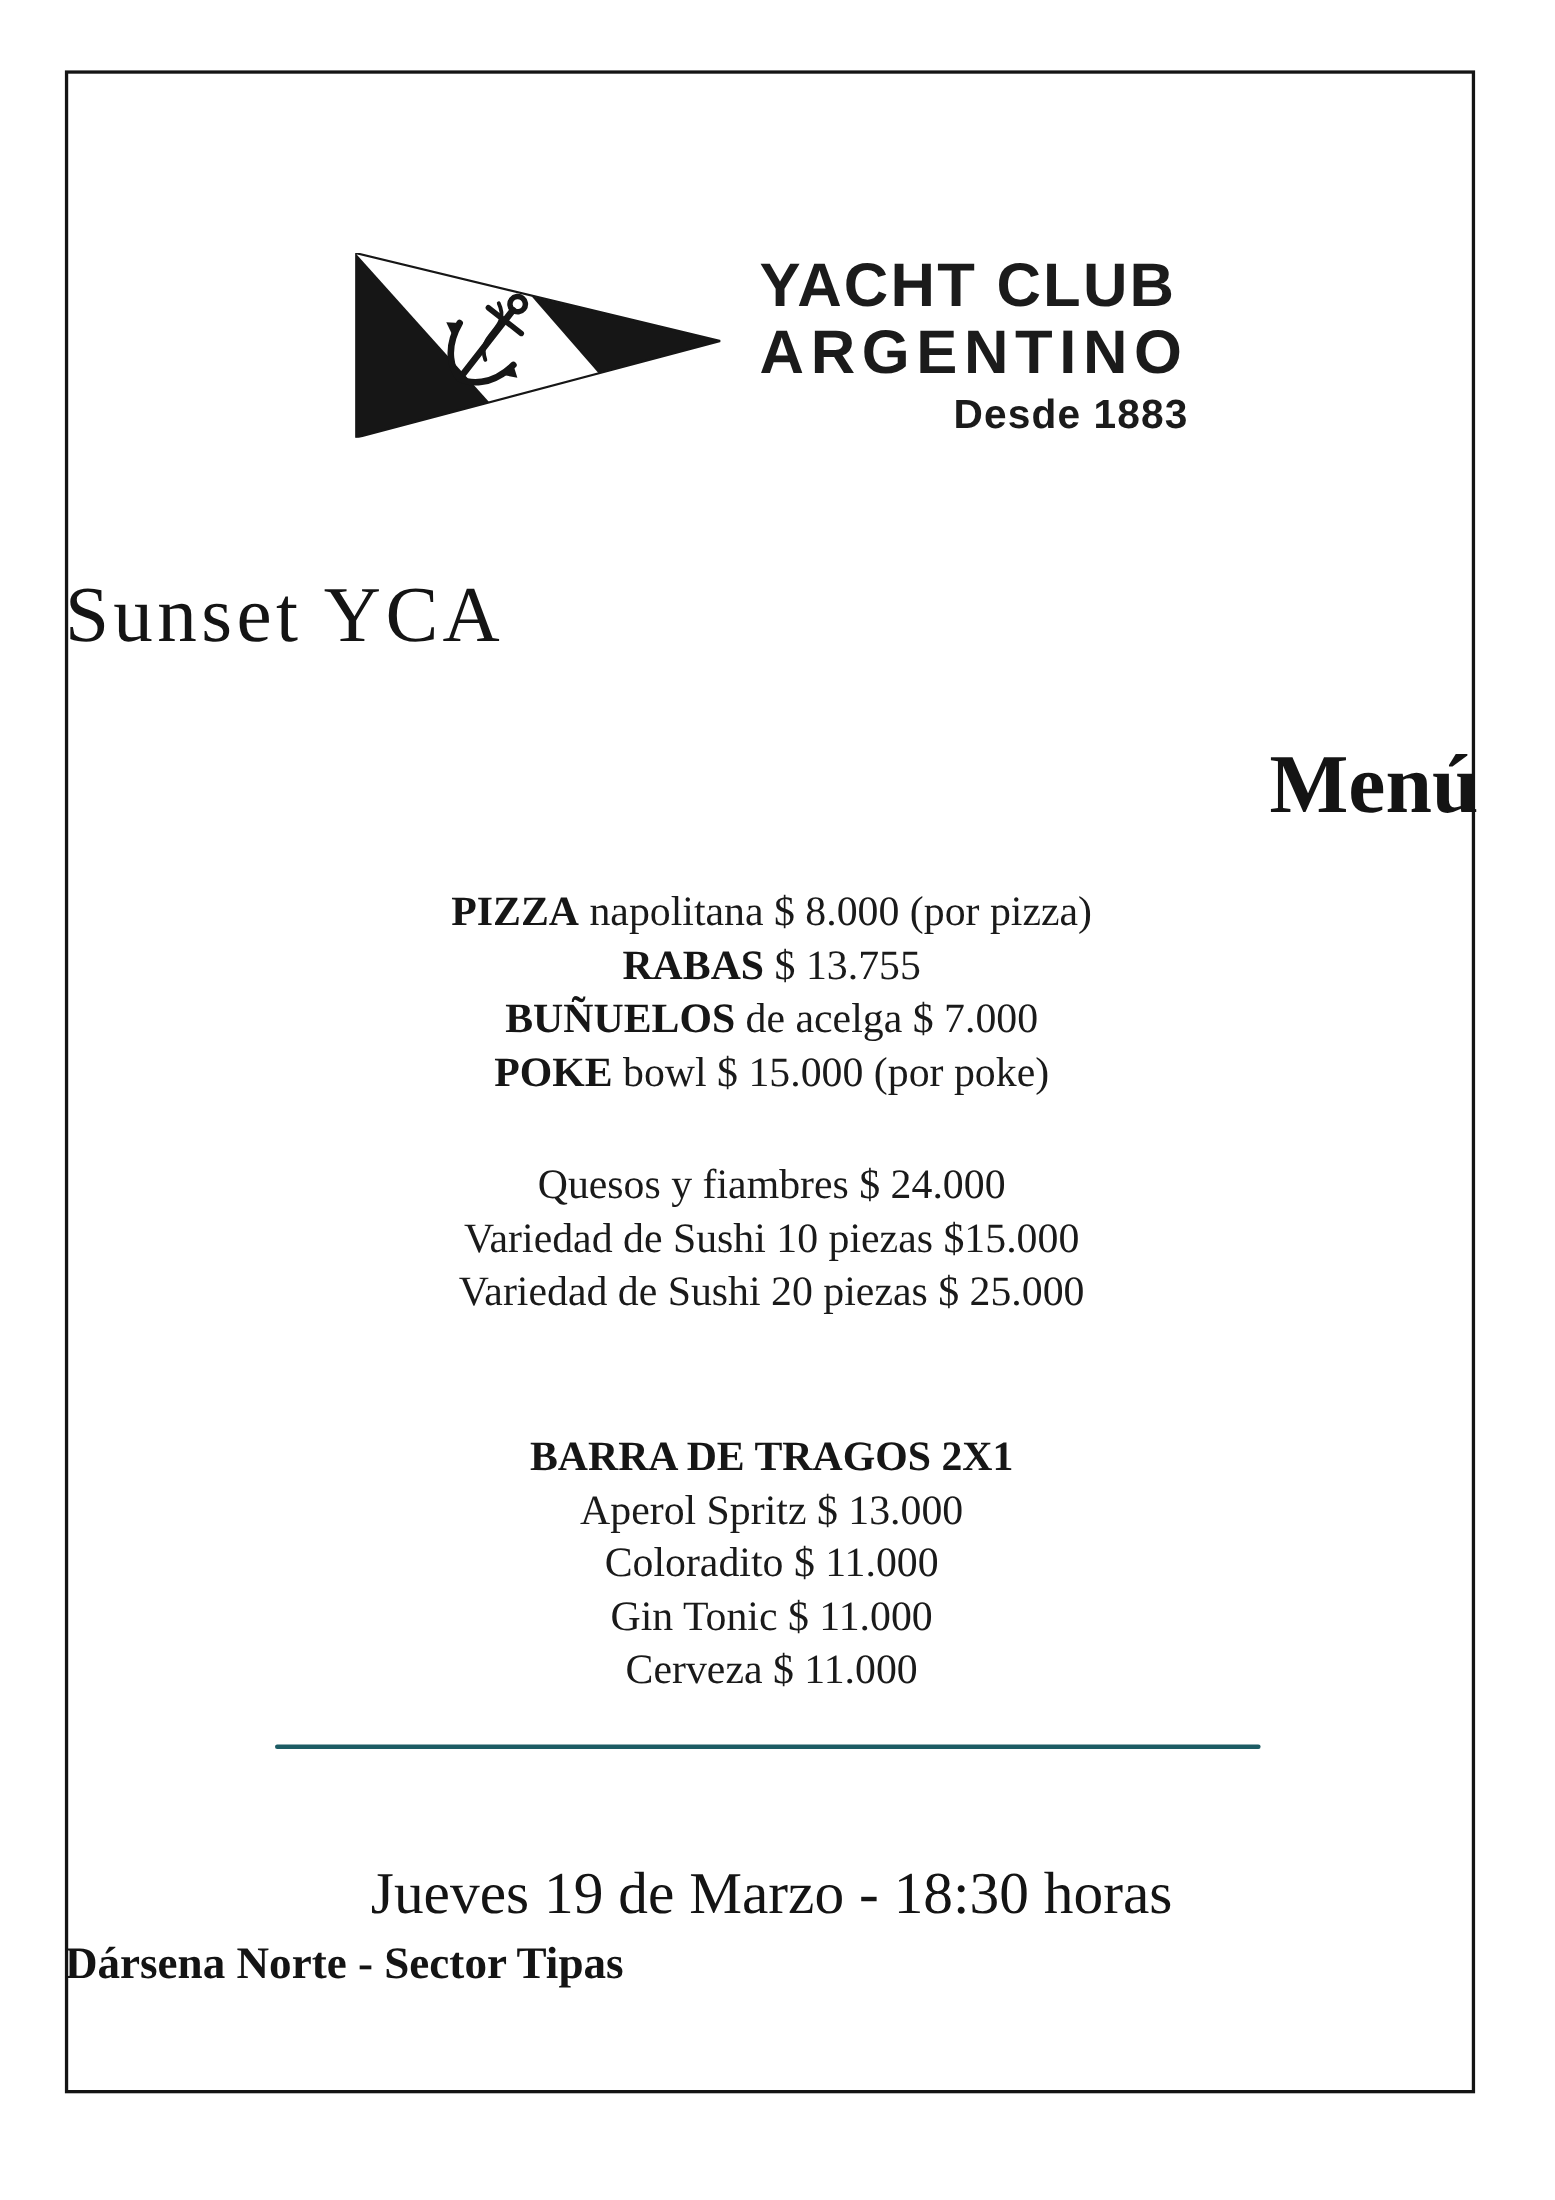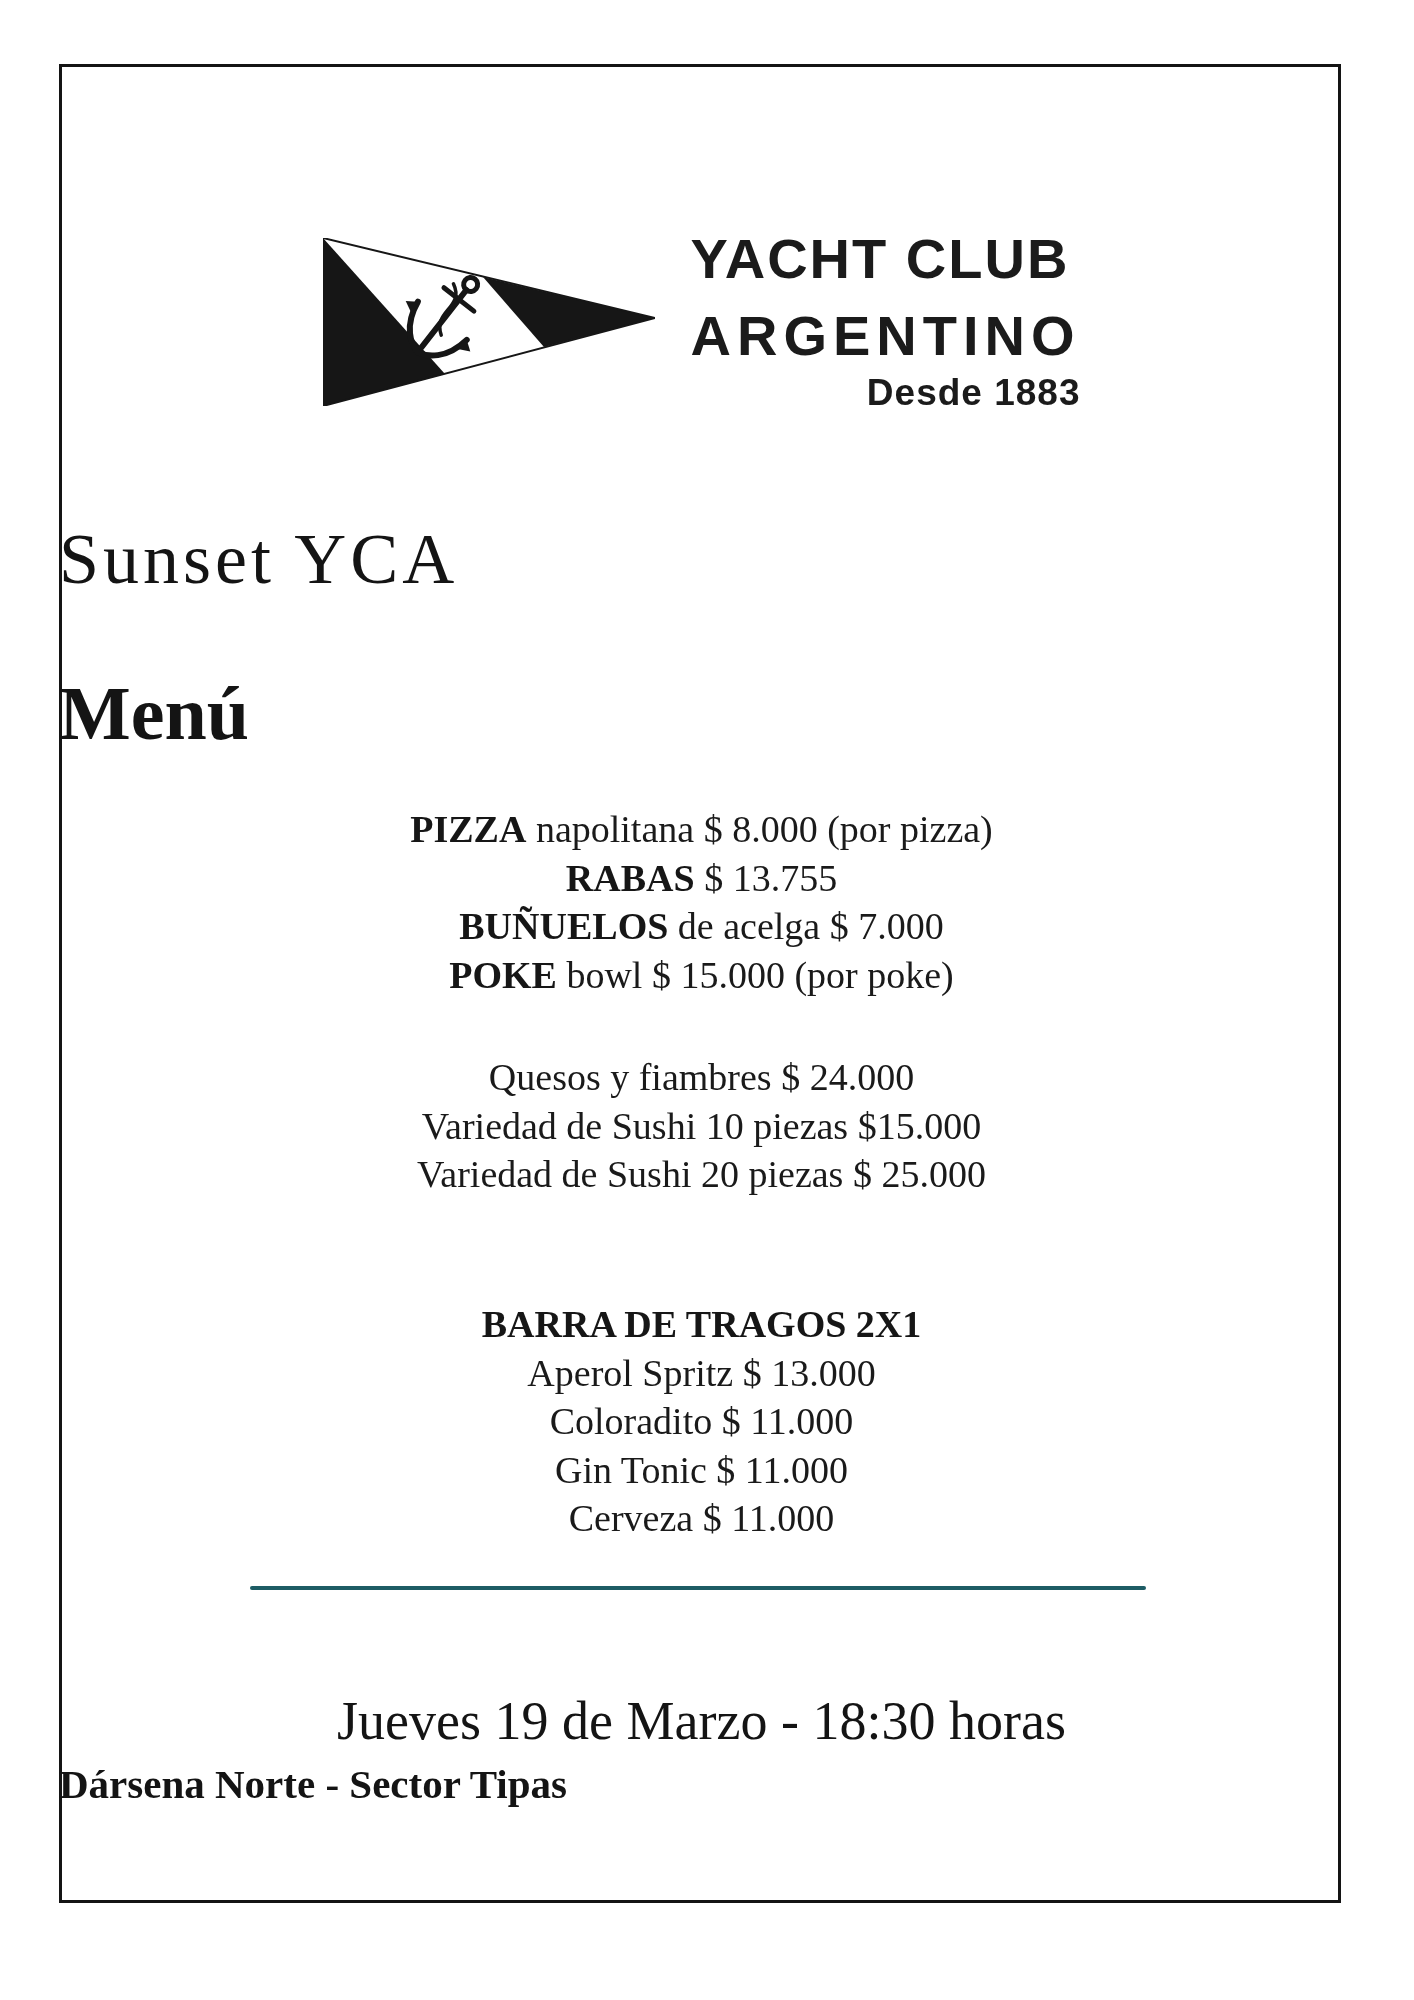--- a/index.html
+++ b/index.html
@@ -30,40 +30,40 @@
   }
   .burgee { display:block; }
   .logo-text {
     display:inline-block;
     font-family:"Liberation Sans", sans-serif;
     font-weight:700;
     color:#1b1b1b;
     text-align:left;
   }
   .logo-line1 { font-size:56px; line-height:61px; letter-spacing:2px; white-space:nowrap; }
-  .logo-line2 { font-size:56px; line-height:61px; letter-spacing:6px; white-space:nowrap;margin-top:16px; }
+  .logo-line2 { font-size:56px; line-height:61px; letter-spacing:6px; white-space:nowrap; }
   .logo-tagline { font-size:37px; line-height:44px; letter-spacing:1px; text-align:right; margin-top:5px; }
   
   .title {
     position:absolute;
     left:59px; top:503px;
     width:1285px;
     text-align:left;
     font-size:72px;
     font-weight:400;
     letter-spacing:4px;
     line-height:112px;
     color:#141414;
     white-space:nowrap;
   }
   .subtitle {
     position:absolute;
     left:59px; top:668px;
     width:1285px;
-    text-align:left;
+    text-align:right;
     font-size:76px;
     font-weight:600;
     line-height:90px;
     color:#141414;
   }
   
   .menu-section {
     position:absolute;
     left:59px;
     width:1285px;

